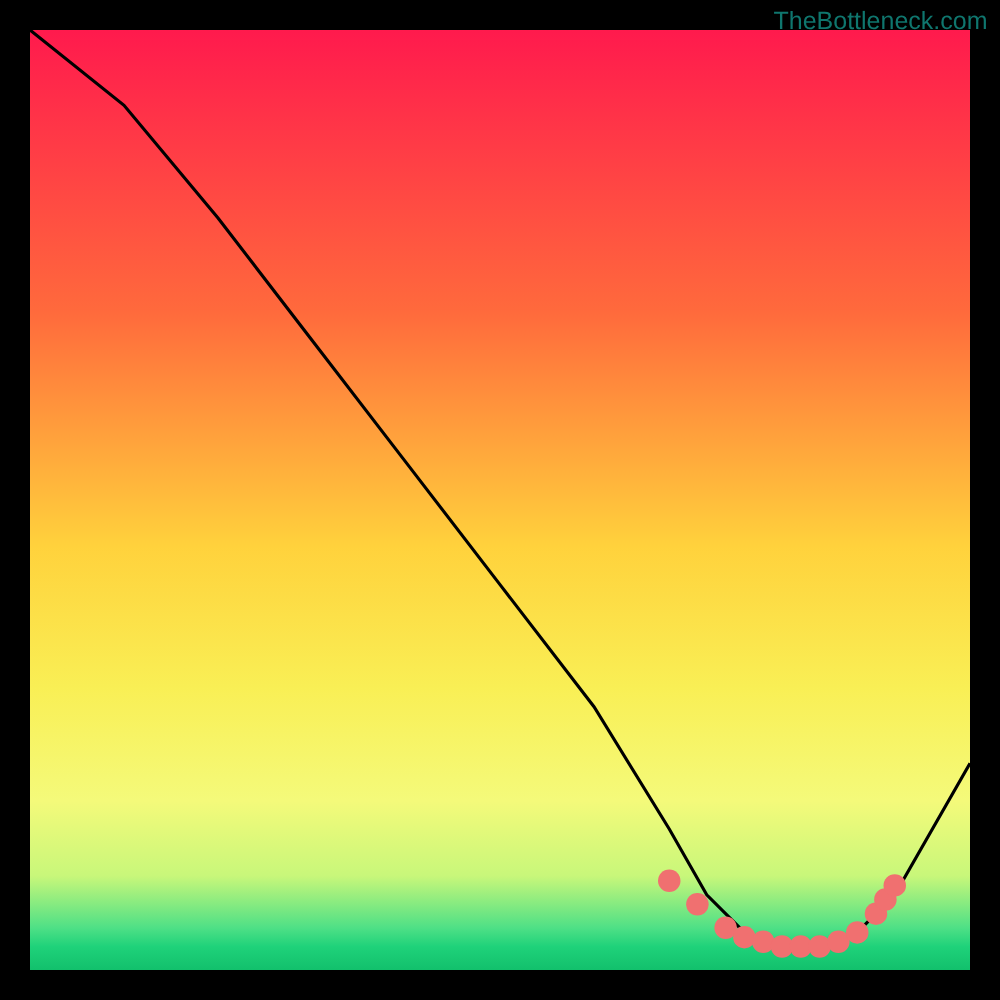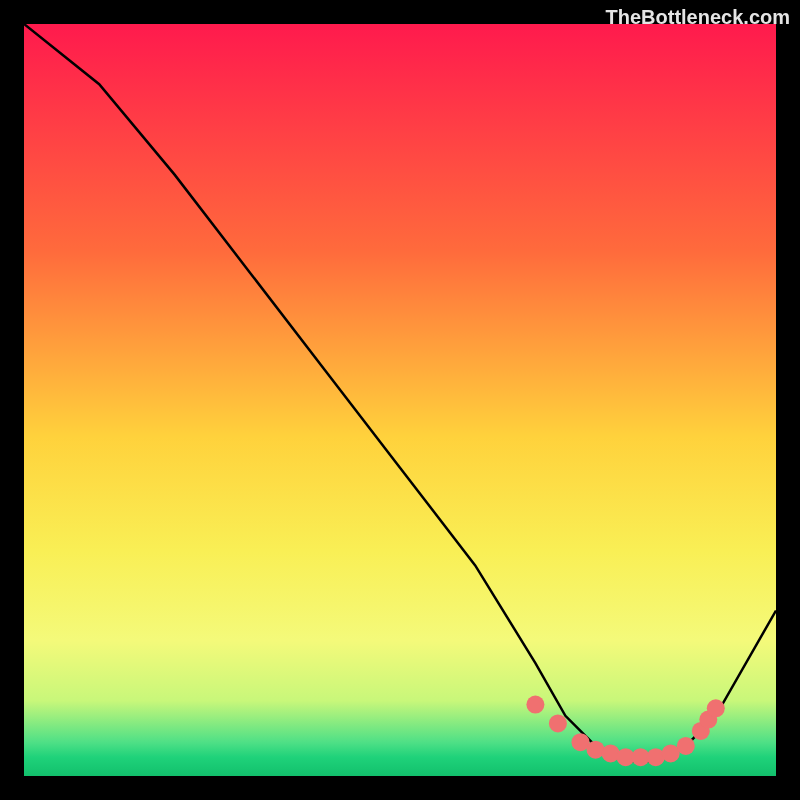--- a/index.html
+++ b/index.html
@@ -9,23 +9,23 @@
     height: 800px;
     background: #000;
     font-family: Arial, sans-serif;
     position: relative;
     overflow: hidden;
   }
   .watermark {
     position: absolute;
     top: 6px;
     right: 10px;
-    color: #e5e5e5;
+    color: #0f766e;
     font-size: 20px;
-    font-weight: 700;
+    font-weight: 400;
     z-index: 10;
   }
   .frame {
     position: absolute;
     left: 24px;
     top: 24px;
     width: 752px;
     height: 752px;
     background: #000;
   }

